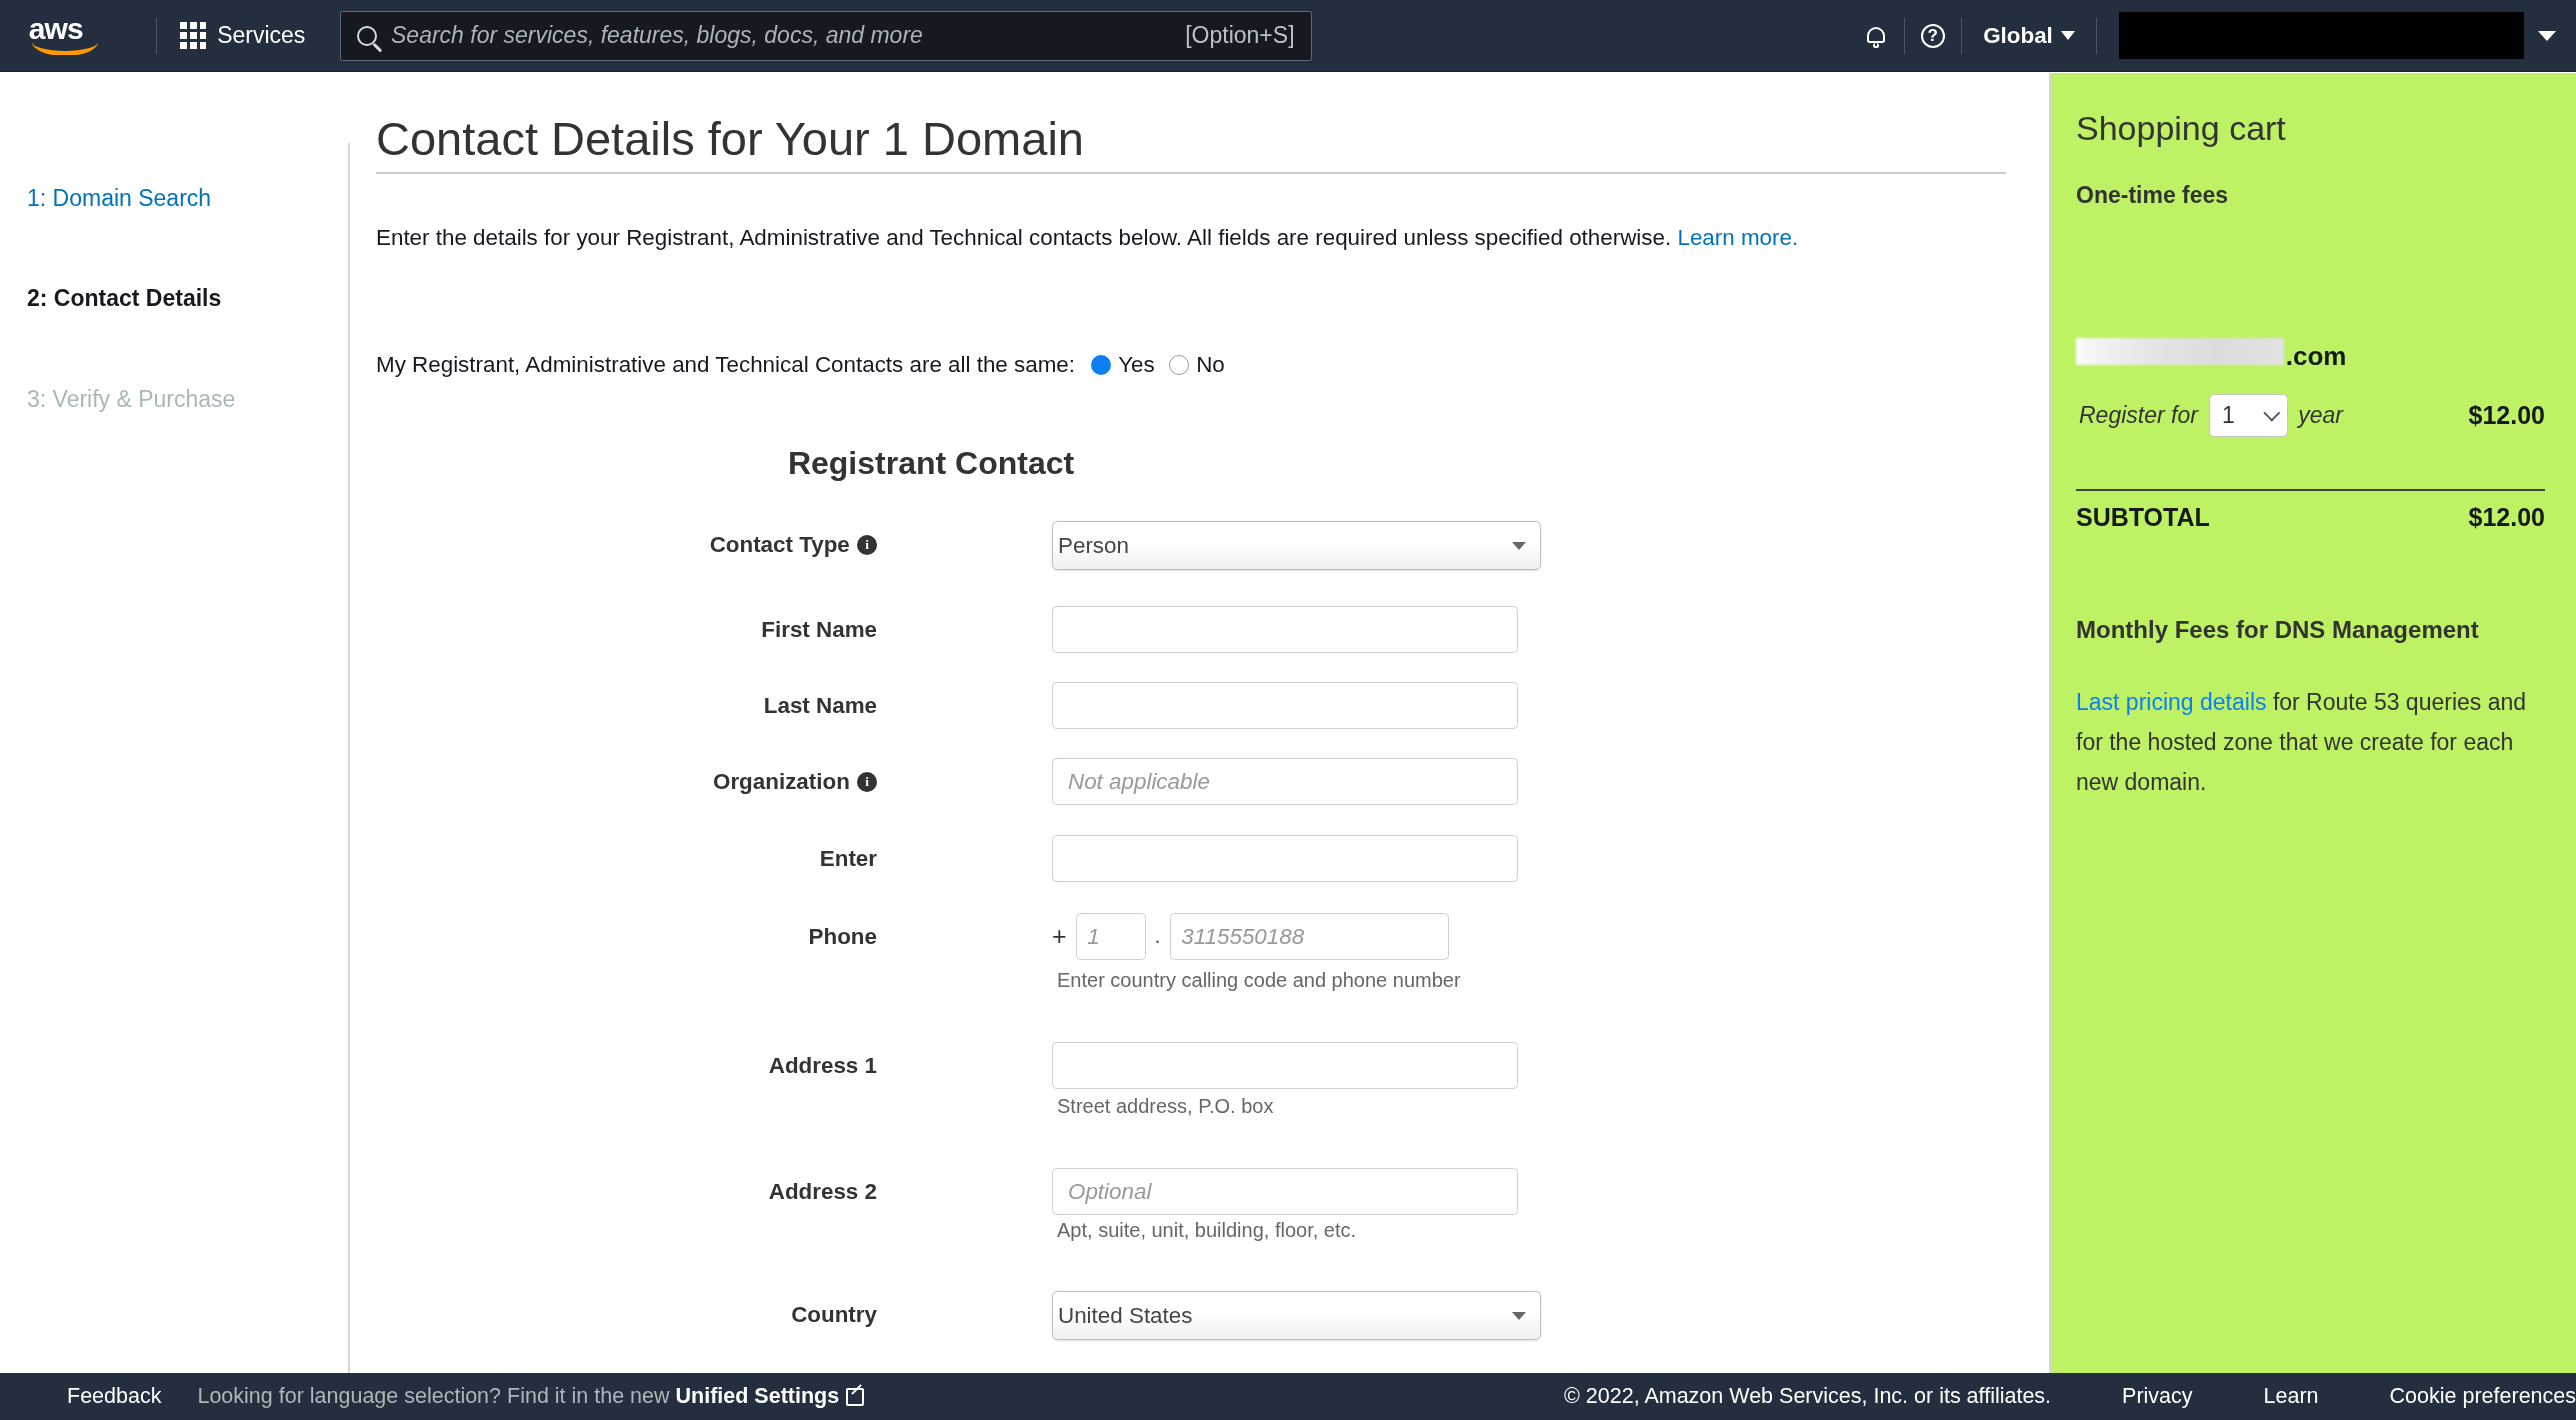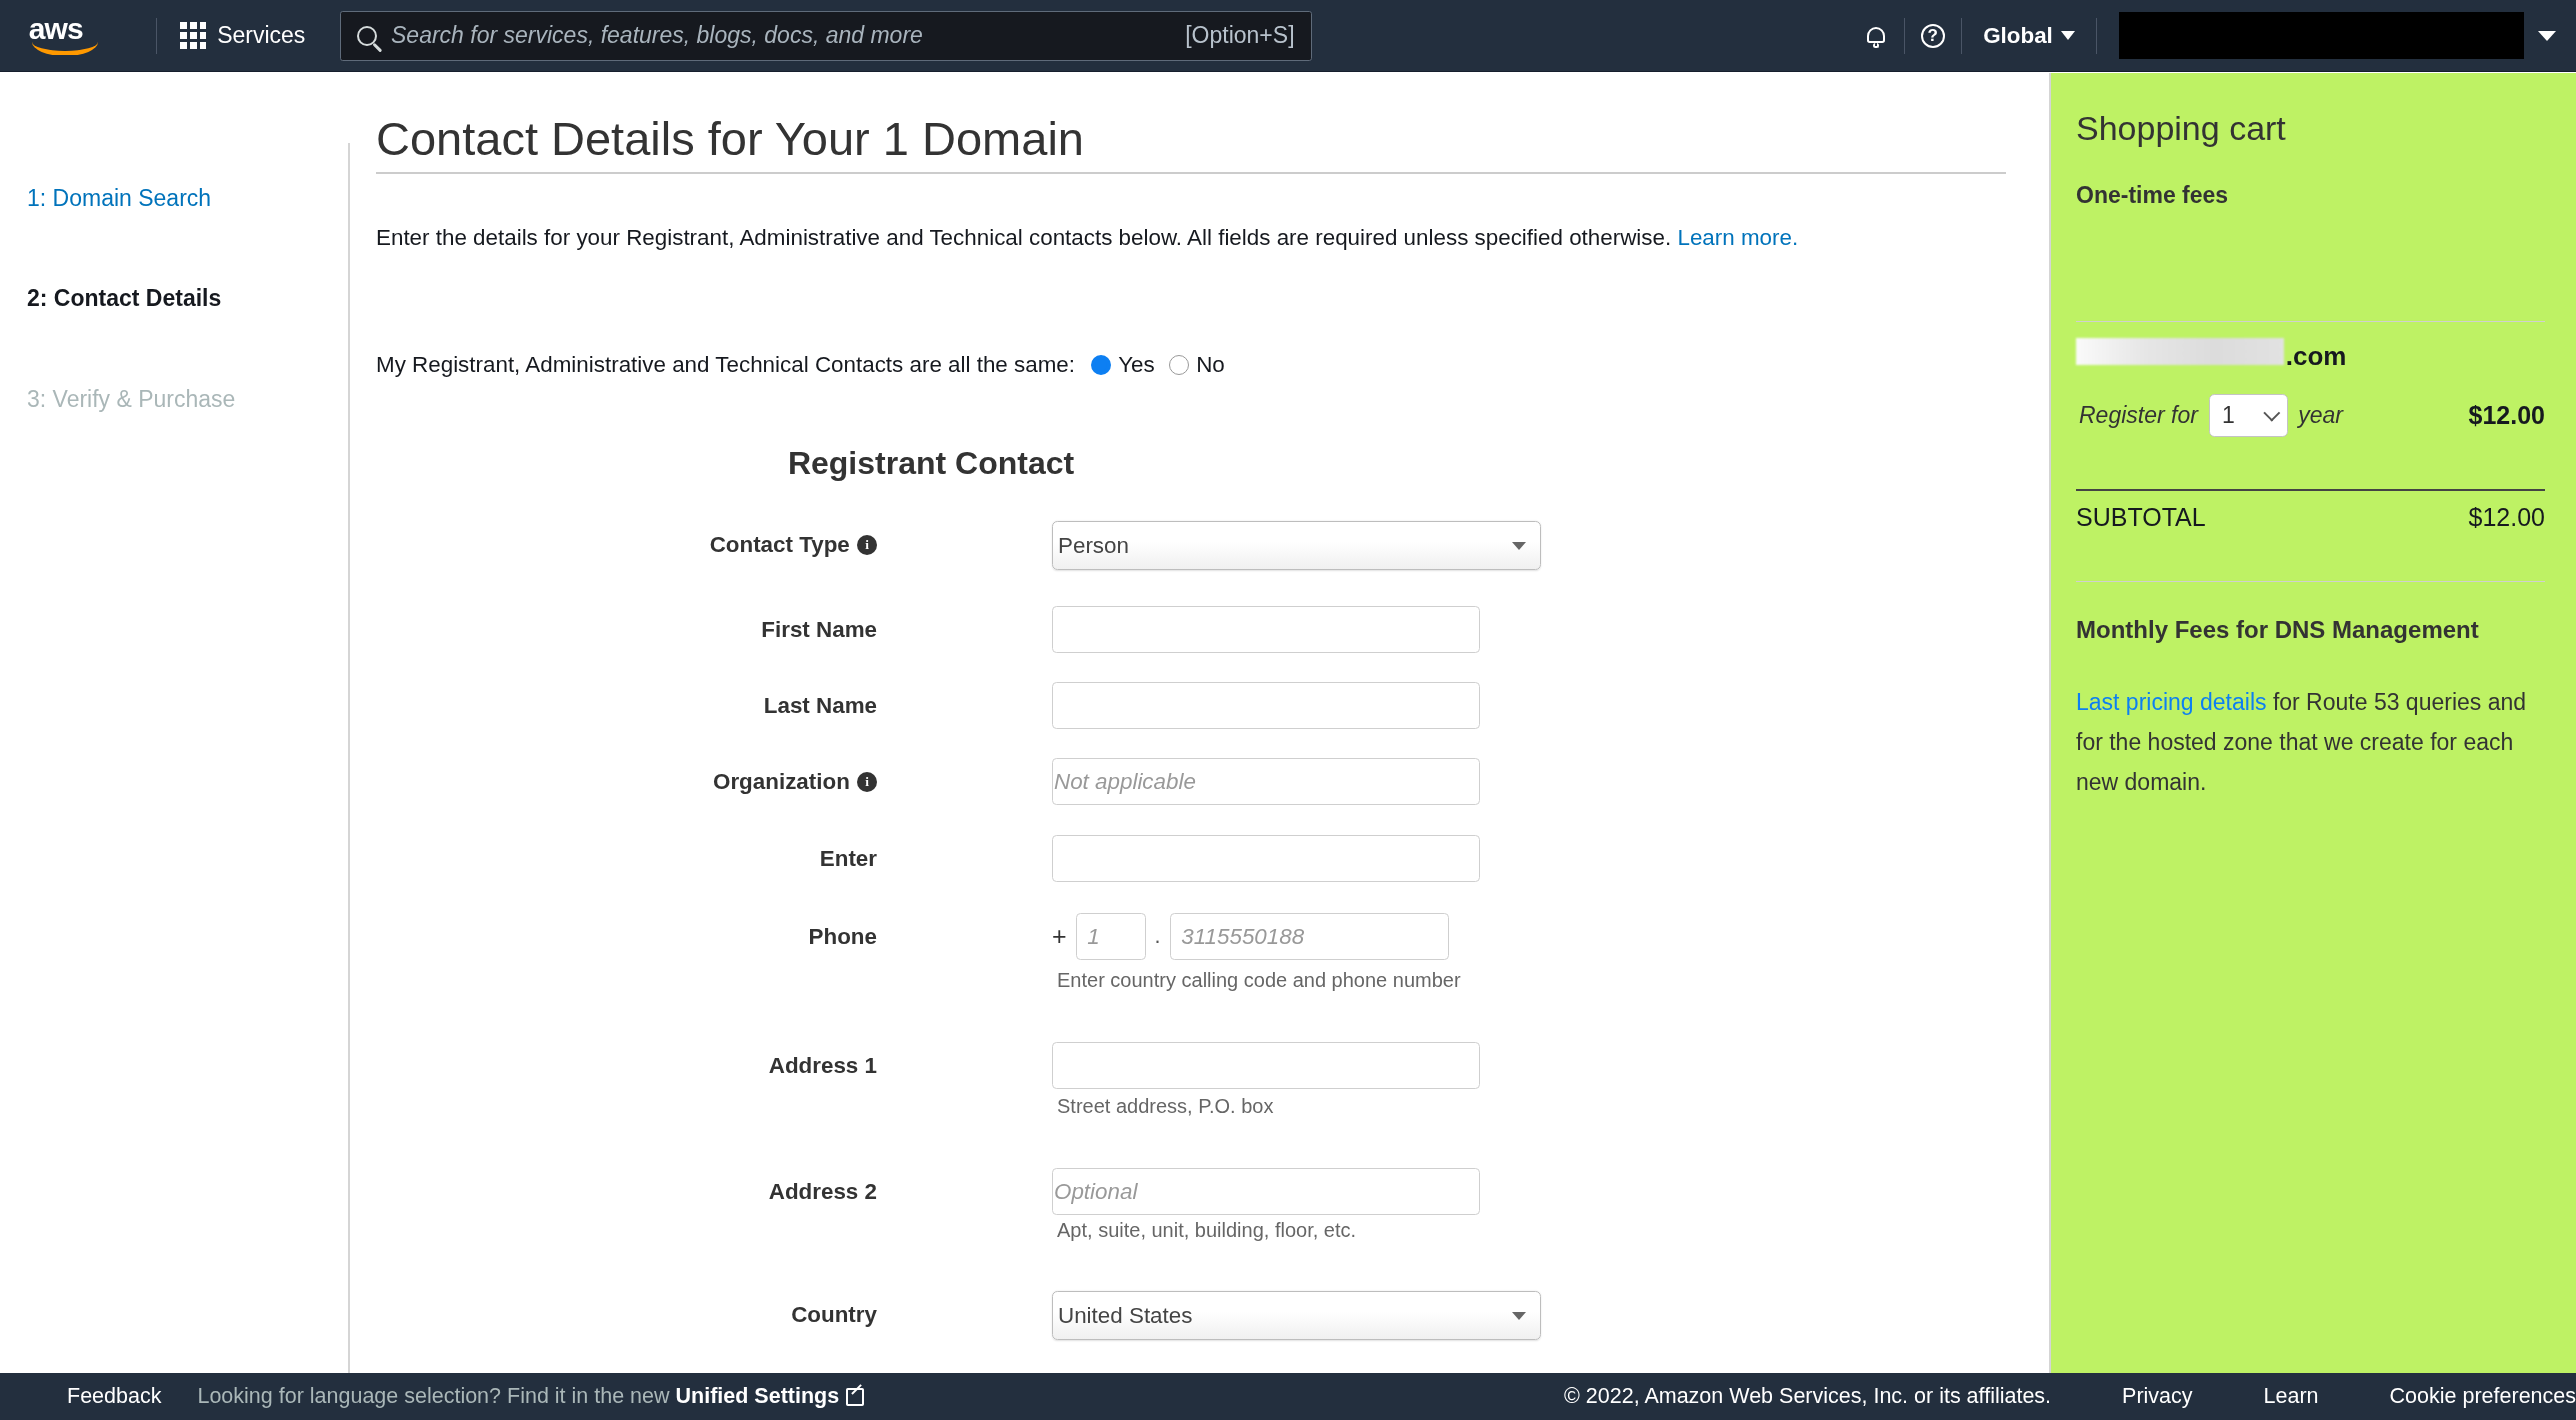--- a/index.html
+++ b/index.html
@@ -175,22 +175,22 @@
     height: 47px;
   }
   .info-i {
     width: 20px; height: 20px; border-radius: 50%; background: #333; color: #fff;
     font-size: 13.4px; font-weight: 700; font-family: "Liberation Serif", serif;
     display: inline-flex; align-items: center; justify-content: center;
     flex: none; cursor: pointer;
   }
   .fctl { position: absolute; left: 694px; }
   .txtin {
-    width: 428px; height: 47px; border: 0.9px solid #cfcfcf; border-radius: 4.5px;
-    background: #fff; outline: none; padding: 0 1px;
+    width: 466px; height: 47px; border: 0.9px solid #cfcfcf; border-radius: 4.5px;
+    background: #fff; outline: none; padding: 0 15px;
     font-size: 22.4px; color: #0369a1; font-family: "Liberation Sans", sans-serif;
   }
   .txtin::placeholder { color: #999; font-style: italic; opacity: 1; }
   .selin {
     width: 489px; height: 49px; border: 0.9px solid #bdbdbd; border-radius: 5.4px;
     background: linear-gradient(to bottom, #ffffff 0%, #ffffff 42%, #f0f0f0 100%);
     padding: 0 5px; font-size: 22.4px; color: #444;
     display: flex; align-items: center;
     box-shadow: 0 0.9px 1.8px rgba(0,0,0,0.12);
     position: relative; cursor: pointer;
@@ -263,21 +263,21 @@
     transform: rotate(45deg); margin-top: -5.4px;
   }
   .reg-price {
     margin-left: auto; font-size: 25px; font-weight: 700; color: #16191f;
   }
   #cart-rule2 {
     position: absolute; left: 27px; top: 416px; width: 469px; height: 1.8px; background: #444;
   }
   #subtotal-row {
     position: absolute; left: 27px; top: 430px; width: 469px;
-    display: flex; align-items: center; font-size: 25px; font-weight: 400; color: #16191f;
+    display: flex; align-items: center; font-size: 25px; font-weight: 700; color: #16191f;
   }
   #subtotal-row .amt { margin-left: auto; }
   #cart-rule3 {
     position: absolute; left: 27px; top: 508px; width: 469px; height: 0.9px; background: #d0d0d0;
   }
   #monthly-title {
     position: absolute; left: 27px; top: 543px; font-size: 24px; font-weight: 700; color: #333;
   }
   #monthly-body {
     position: absolute; left: 27px; top: 609px; width: 473px;

